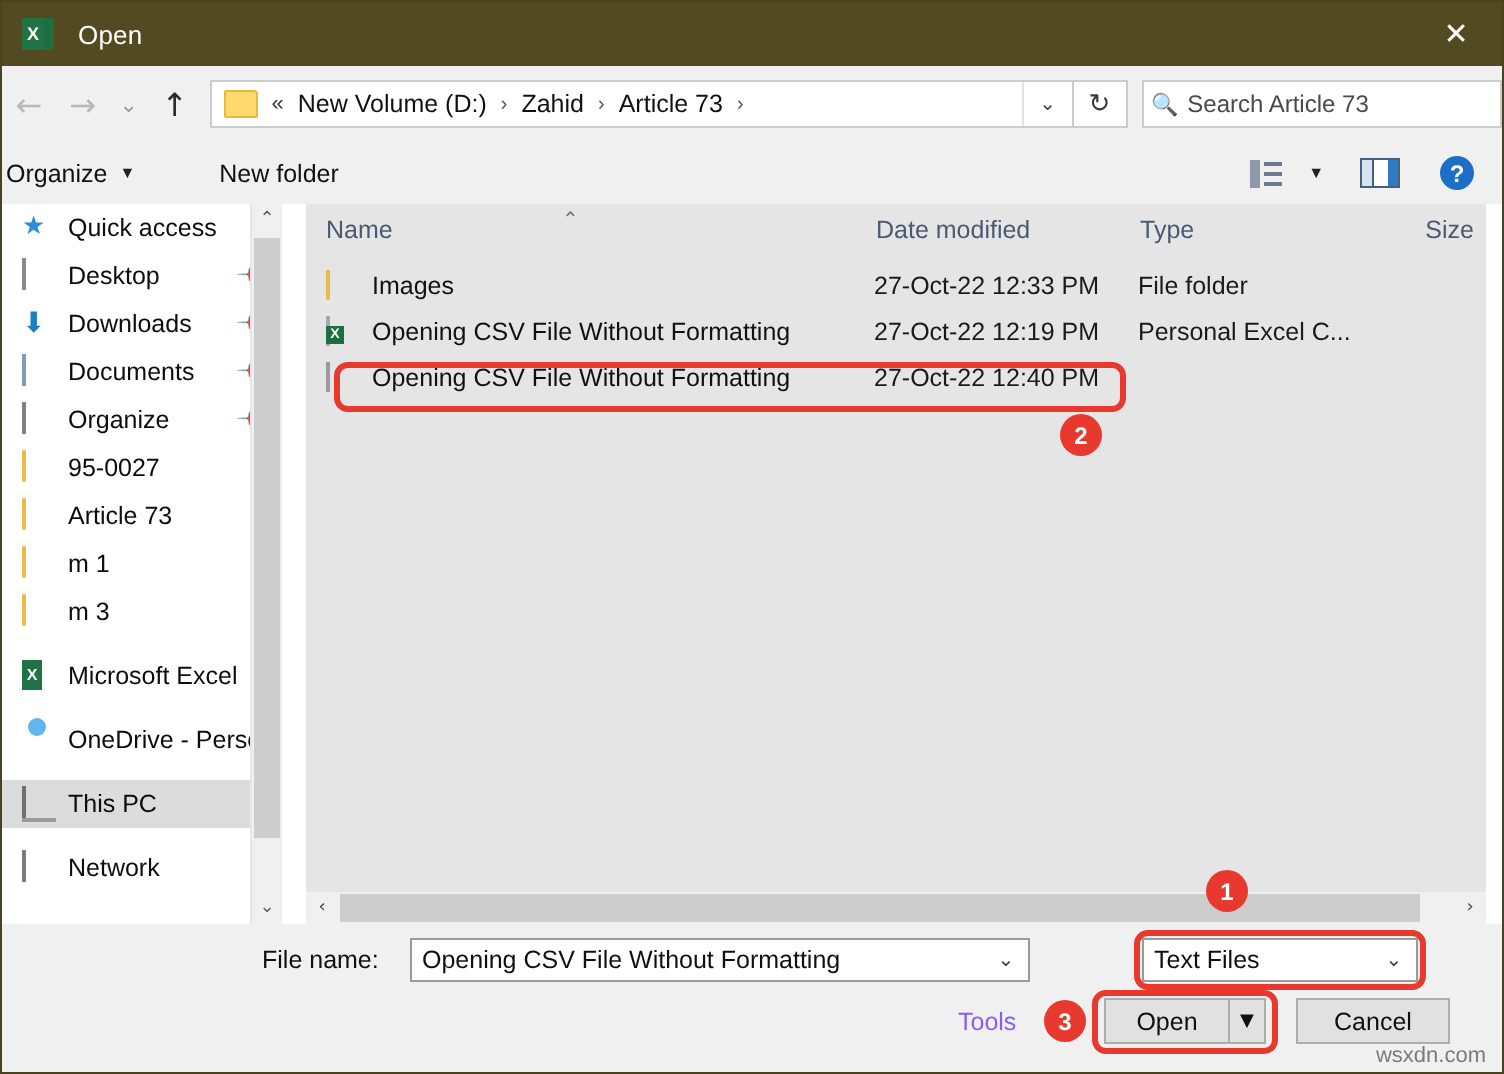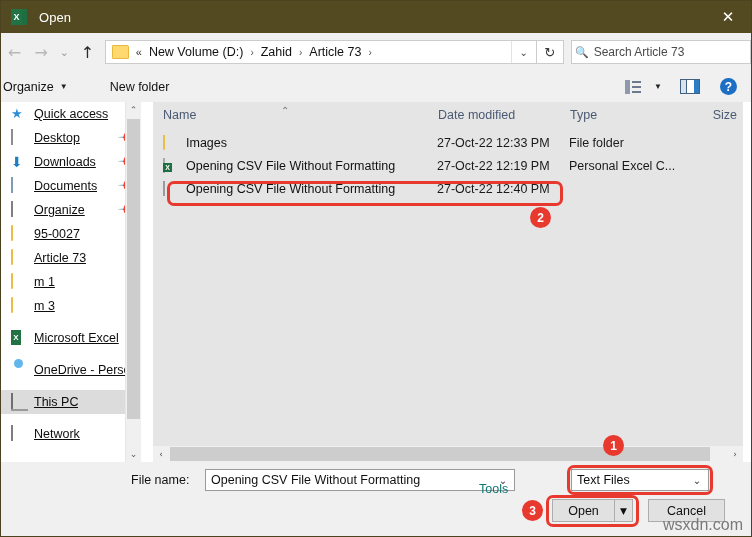--- a/index.html
+++ b/index.html
@@ -250,21 +250,21 @@
     color: #0d0d0d;
     position: relative;
   }
   .nav-item.selected { background: #dcdcdc; }
   .nav-item .ico {
     width: 17px; height: 16px;
     margin-right: 6px;
     flex: none;
     position: relative;
   }
-  .nav-item .lbl { white-space: nowrap; overflow: hidden; text-decoration: underline; }
+  .nav-item .lbl { white-space: nowrap; overflow: hidden; }
   .pin {
     position: absolute;
     right: 7px; top: 5px;
     color: #9a9a9a;
     font-size: 11px;
     font-family: "DejaVu Sans", sans-serif;
     transform: rotate(45deg);
   }
   .ico-folder {
     width: 14px; height: 11px;
@@ -516,23 +516,23 @@
     display: flex;
     align-items: center;
   }
   .type-select .val {
     margin-left: 5px; font-size: 12.5px; color:#101010; flex:1;
   }
   .type-select .cv { width: 22px; text-align:center; color:#3a3a3a; font-size:10px; }
 
   .tools-label {
     position: absolute;
-    left: 478px; top: 481px;
-    font-size: 12.5px;
-    color: #0f766e;
+    left: 478px; top: 503px;
+    font-size: 12.5px;
+    color: #8b5cf6;
   }
   .btn {
     position: absolute;
     height: 23px;
     background: #e1e1e1;
     border: 1px solid #adadad;
     box-sizing: border-box;
     display: flex;
     align-items: center;
     justify-content: center;
@@ -543,21 +543,21 @@
   .open-split { left: 614px; top: 498px; width: 18px;
     background:#e1e1e1; border:1px solid #adadad; border-left:none;
     display:flex; align-items:center; justify-content:center;
     font-size:9px; color:#101010; height:23px; box-sizing:border-box;
     position:absolute; font-family:"DejaVu Sans",sans-serif; }
   .cancel-btn { left: 647px; top: 498px; width: 77px; }
 
   .watermark {
     position: absolute;
     right: 8px; bottom: 2px;
-    font-size: 16px;
+    font-size: 11px;
     color: #7a7a7a;
     font-family: "Liberation Sans", sans-serif;
   }
 
   
   .anno-box {
     position: absolute;
     border: 3px solid #e8392e;
     border-radius: 7px;
     box-sizing: border-box;

